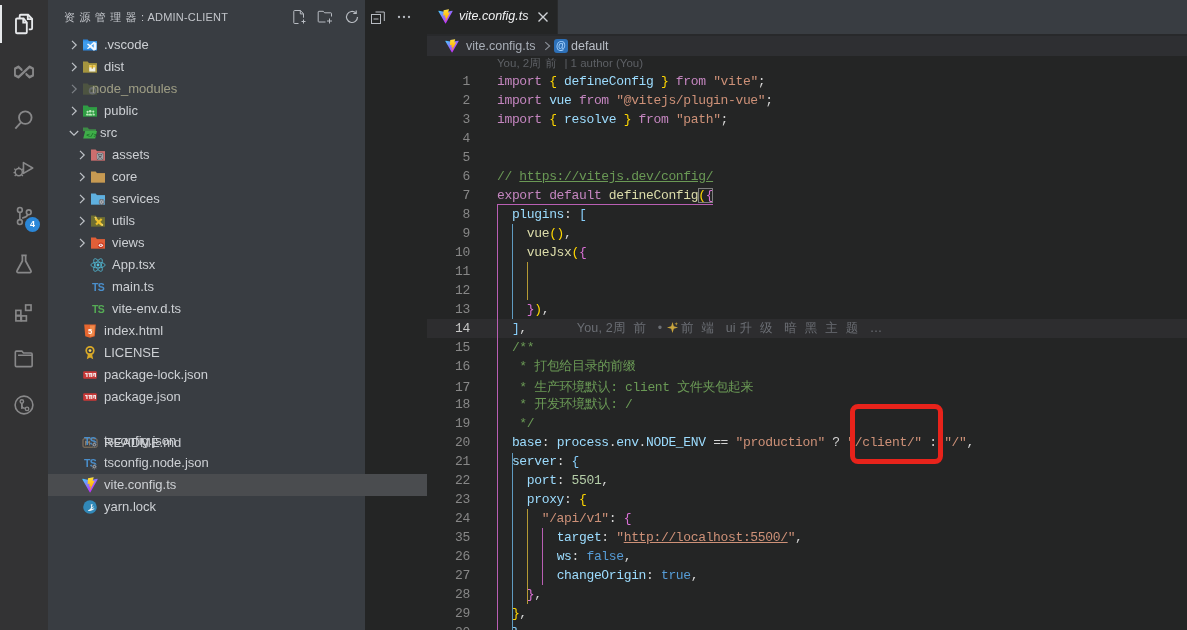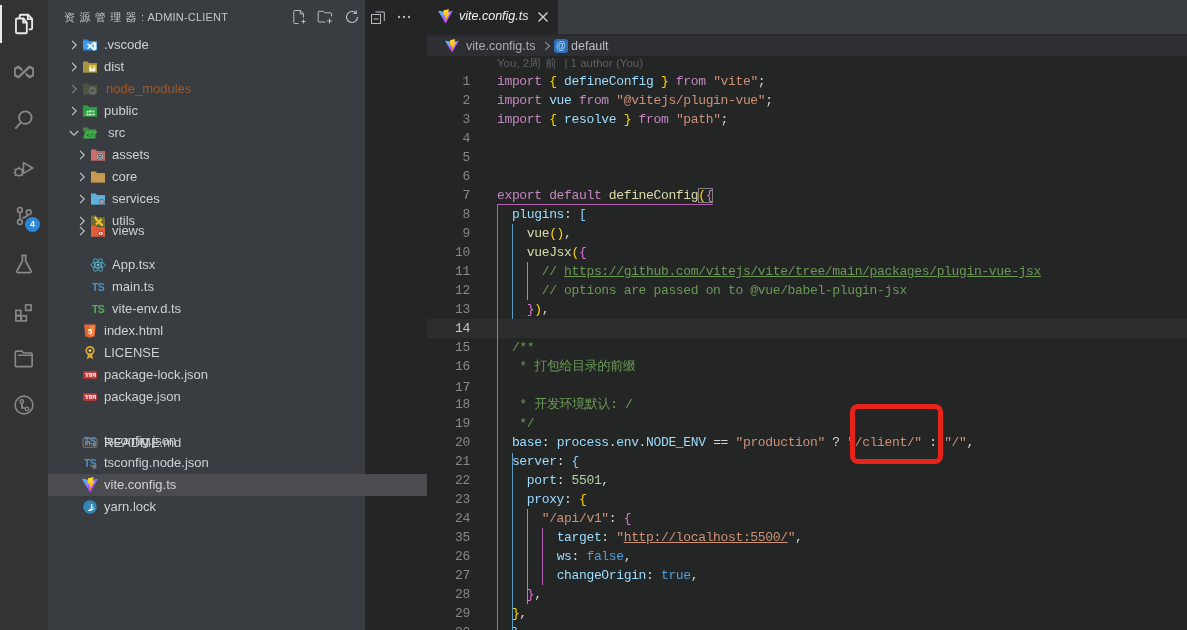--- a/index.html
+++ b/index.html
@@ -187,21 +187,21 @@
               <path d="M6 3.8 10.2 8 6 12.2" stroke="currentColor" stroke-width="1.2" fill="none"></path>
             </svg></span>
           <span class="fi dim" style="left:34px">
             <svg viewBox="0 0 16 16" xmlns="http://www.w3.org/2000/svg">
               <path d="M1 2.6h4.6l1.5 1.7H15v9.1H1z" fill="#8a9a40"></path>
               <path d="M1 4.3h14v9.1H1z" fill="#8a9a40" opacity=".85"></path>
               <circle cx="10.6" cy="9.7" r="3.8" fill="#f2f2f2"></circle>
               <path d="M8.5 8.4h4.2v2.6h-1.1V9.2h-1v1.8H8.5z" fill="#7a8a38"></path>
             </svg>
           </span>
-          <span class="lb" style="left:58px;color:#f97316">node_modules</span>
+          <span class="lb" style="left:44px;color:#fef9c3">node_modules</span>
         </div>
 <div class="row" style="top:100px">
           <span class="tw" style="left:18px"><svg viewBox="0 0 16 16">
               <path d="M6 3.8 10.2 8 6 12.2" stroke="currentColor" stroke-width="1.2" fill="none"></path>
             </svg></span>
           <span class="fi" style="left:34px">
             <svg viewBox="0 0 16 16" xmlns="http://www.w3.org/2000/svg">
               <path d="M1 2.6h4.6l1.5 1.7H15v9.1H1z" fill="#2f9e44"></path>
               <path d="M1 4.3h14v9.1H1z" fill="#2f9e44" opacity=".85"></path>
               <circle cx="8.2" cy="8.2" r="1.3" fill="#b9e8b9"></circle>
@@ -216,21 +216,21 @@
           <span class="tw" style="left:18px"><svg viewBox="0 0 16 16">
               <path d="M3.8 6 8 10.2 12.2 6" stroke="currentColor" stroke-width="1.2" fill="none"></path>
             </svg></span>
           <span class="fi" style="left:34px">
             <svg viewBox="0 0 16 16" xmlns="http://www.w3.org/2000/svg">
               <path d="M1 2.6h4.6l1.5 1.7H14v2H1z" fill="#3fae49" opacity=".7"></path>
               <path d="M3.2 6.1H15l-1.8 7.3H1.2z" fill="#3fae49"></path>
               <text x="4.2" y="12" font-family="Liberation Mono,monospace" font-size="6.2" font-weight="bold" fill="#156323">&lt;/&gt;</text>
             </svg>
           </span>
-          <span class="lb" style="left:60px">src</span>
+          <span class="lb" style="left:52px">src</span>
         </div>
 <div class="row" style="top:144px">
           <span class="tw" style="left:26px"><svg viewBox="0 0 16 16">
               <path d="M6 3.8 10.2 8 6 12.2" stroke="currentColor" stroke-width="1.2" fill="none"></path>
             </svg></span>
           <span class="fi" style="left:42px">
             <svg viewBox="0 0 16 16" xmlns="http://www.w3.org/2000/svg">
               <path d="M1 2.6h4.6l1.5 1.7H15v9.1H1z" fill="#cd6f6f"></path>
               <path d="M1 4.3h14v9.1H1z" fill="#cd6f6f" opacity=".85"></path>
               <rect x="6.8" y="5.8" width="6.6" height="7.2" rx="1" fill="#55585e"></rect>
@@ -276,21 +276,21 @@
               <path d="M1 2.6h4.6l1.5 1.7H15v9.1H1z" fill="#6e6e33"></path>
               <path d="M1 4.3h14v9.1H1z" fill="#6e6e33" opacity=".85"></path>
               <path d="M4.8 6.6 10.6 12.4l1.6-1.6L6.4 5z" fill="#f0c330"></path>
               <path d="M10.9 5.2 5.3 10.8l1.5 1.5 5.6-5.6z" fill="#edbf2a"></path>
               <path d="M4.2 4.6 5.6 3.4l1.6 1.5-1.3 1.3z" fill="#f5d560"></path>
               <circle cx="12.1" cy="11.9" r="1.1" fill="#f5d560"></circle>
             </svg>
           </span>
           <span class="lb" style="left:64px">utils</span>
         </div>
-<div class="row" style="top:220px">
+<div class="row" style="top:232px">
           <span class="tw" style="left:26px"><svg viewBox="0 0 16 16">
               <path d="M6 3.8 10.2 8 6 12.2" stroke="currentColor" stroke-width="1.2" fill="none"></path>
             </svg></span>
           <span class="fi" style="left:42px">
             <svg viewBox="0 0 16 16" xmlns="http://www.w3.org/2000/svg">
               <path d="M1 2.6h4.6l1.5 1.7H15v9.1H1z" fill="#e05f38"></path>
               <path d="M1 4.3h14v9.1H1z" fill="#e05f38" opacity=".85"></path>
               <circle cx="10.8" cy="10.3" r="2.9" fill="#c9341d"></circle>
               <path d="M8.3 10.3c.7-1.1 1.5-1.6 2.5-1.6s1.8.5 2.5 1.6c-.7 1.1-1.5 1.6-2.5 1.6s-1.8-.5-2.5-1.6z" fill="#f4f4f4"></path>
               <circle cx="10.8" cy="10.3" r=".8" fill="#c9341d"></circle>
@@ -488,32 +488,35 @@
         <span class="bi" style="left:144px;color:#b9bec6">default</span>
       </div>
   <div id="cl14"></div>
   <div id="lens">You, 2<span style="letter-spacing:4.5px">周前</span> | 1 author (You)</div>
   <div id="code">
 <div class="cl" style="top:72px"><span class="n">1</span><span class="t"><span class="k">import</span><span class="p"> </span><span class="g1">{</span><span class="p"> </span><span class="v">defineConfig</span><span class="p"> </span><span class="g1">}</span><span class="p"> </span><span class="k">from</span><span class="p"> </span><span class="s">"vite"</span><span class="p">;</span></span></div>
 <div class="cl" style="top:91px"><span class="n">2</span><span class="t"><span class="k">import</span><span class="p"> </span><span class="v">vue</span><span class="p"> </span><span class="k">from</span><span class="p"> </span><span class="s">"@vitejs/plugin-vue"</span><span class="p">;</span></span></div>
 <div class="cl" style="top:110px"><span class="n">3</span><span class="t"><span class="k">import</span><span class="p"> </span><span class="g1">{</span><span class="p"> </span><span class="v">resolve</span><span class="p"> </span><span class="g1">}</span><span class="p"> </span><span class="k">from</span><span class="p"> </span><span class="s">"path"</span><span class="p">;</span></span></div>
 <div class="cl" style="top:129px"><span class="n">4</span></div>
 <div class="cl" style="top:148px"><span class="n">5</span><span class="t"></span></div>
-<div class="cl" style="top:167px"><span class="n">6</span></div>
+<div class="cl" style="top:167px"><span class="n">6</span><span class="t"><span class="c">// <span class="u">https://vitejs.dev/config/</span></span></span></div>
 <div class="cl" style="top:186px"><span class="n">7</span><span class="t"><span class="k">export</span><span class="p"> </span><span class="k">default</span><span class="p"> </span><span class="f">defineConfig</span><span class="bm"><span class="g1">(</span><span class="g2">{</span></span></span></div>
 <div class="cl" style="top:205px"><span class="n">8</span><span class="t"><span class="p">  </span><span class="v">plugins</span><span class="p">: </span><span class="g3">[</span></span></div>
 <div class="cl" style="top:224px"><span class="n">9</span><span class="t"><span class="p">    </span><span class="f">vue</span><span class="g1">()</span><span class="p">,</span></span></div>
 <div class="cl" style="top:243px"><span class="n">10</span><span class="t"><span class="p">    </span><span class="f">vueJsx</span><span class="g1">(</span><span class="g2">{</span></span></div>
-<div class="cl" style="top:262px"><span class="n">11</span><span class="t"><span class="p">      </span><span class="c">// <span class="u">https://github.com/vitejs/vite/tree/main/packages/plugin-vue-jsx</span></span></span></div>
-<div class="cl" style="top:281px"><span class="n">12</span><span class="t"><span class="p">      </span><span class="c">// options are passed on to @vue/babel-plugin-jsx</span></span></div>
+<div class="cl" style="top:262px"><span class="n">11</span></div>
+<div class="cl" style="top:281px"><span class="n">12</span></div>
 <div class="cl" style="top:300px"><span class="n">13</span><span class="t"><span class="p">    </span><span class="g2">}</span><span class="g1">)</span><span class="p">,</span></span></div>
-<div class="cl" style="top:319px"><span class="n" style="color:#c8c8c8">14</span></div>
+<div class="cl" style="top:319px"><span class="n" style="color:#c8c8c8">14</span><span class="t"><span class="p">  </span><span class="g3">]</span><span class="p">,</span><span class="blame" style="margin-left:50px">You, 2<span class="zhs">周前</span> • <svg style="width:13px;height:13px;vertical-align:-2px;margin-right:2px" viewBox="0 0 16 16">
+                <path d="M8 1.2 9.6 6.4 14.8 8 9.6 9.6 8 14.8 6.4 9.6 1.2 8l5.2-1.6z" fill="#c9a53d"></path>
+                <path d="M12.6 1.2l.55 1.75 1.75.55-1.75.55-.55 1.75-.55-1.75-1.75-.55 1.75-.55z" fill="#c9a53d"></path>
+              </svg><span class="zhs">前端</span> ui <span class="zhs">升级</span> <span class="zhs">暗黑主题</span> …</span></span></div>
 <div class="cl" style="top:338px"><span class="n">15</span><span class="t"><span class="p">  </span><span class="c">/**</span></span></div>
 <div class="cl" style="top:357px"><span class="n">16</span><span class="t"><span class="p">   </span><span class="c">* 打包给目录的前缀</span></span></div>
-<div class="cl" style="top:378px"><span class="n">17</span></div>
+<div class="cl" style="top:378px"><span class="n">17</span><span class="t"><span class="p">   </span><span class="c">* 生产环境默认: client 文件夹包起来</span></span></div>
 <div class="cl" style="top:395px"><span class="n">18</span><span class="t"><span class="p">   </span><span class="c">* 开发环境默认: /</span></span></div>
 <div class="cl" style="top:414px"><span class="n">19</span><span class="t"><span class="p">   </span><span class="c">*/</span></span></div>
 <div class="cl" style="top:433px"><span class="n">20</span><span class="t"><span class="p">  </span><span class="v">base</span><span class="p">: </span><span class="v">process</span><span class="p">.</span><span class="v">env</span><span class="p">.</span><span class="v">NODE_ENV</span><span class="p"> == </span><span class="s">"production"</span><span class="p"> ? </span><span class="s">"/client/"</span><span class="p"> : </span><span class="s">"/"</span><span class="p">,</span></span></div>
 <div class="cl" style="top:452px"><span class="n">21</span><span class="t"><span class="p">  </span><span class="v">server</span><span class="p">: </span><span class="g3">{</span></span></div>
 <div class="cl" style="top:471px"><span class="n">22</span><span class="t"><span class="p">    </span><span class="v">port</span><span class="p">: </span><span class="nu">5501</span><span class="p">,</span></span></div>
 <div class="cl" style="top:490px"><span class="n">23</span><span class="t"><span class="p">    </span><span class="v">proxy</span><span class="p">: </span><span class="g1">{</span></span></div>
 <div class="cl" style="top:509px"><span class="n">24</span><span class="t"><span class="p">      </span><span class="s">"/api/v1"</span><span class="p">: </span><span class="g2">{</span></span></div>
 <div class="cl" style="top:528px"><span class="n">35</span><span class="t"><span class="p">        </span><span class="v">target</span><span class="p">: </span><span class="s">"<span class="u">http://localhost:5500/</span>"</span><span class="p">,</span></span></div>
 <div class="cl" style="top:547px"><span class="n">26</span><span class="t"><span class="p">        </span><span class="v">ws</span><span class="p">: </span><span class="bt">false</span><span class="p">,</span></span></div>
 <div class="cl" style="top:566px"><span class="n">27</span><span class="t"><span class="p">        </span><span class="v">changeOrigin</span><span class="p">: </span><span class="bt">true</span><span class="p">,</span></span></div>

